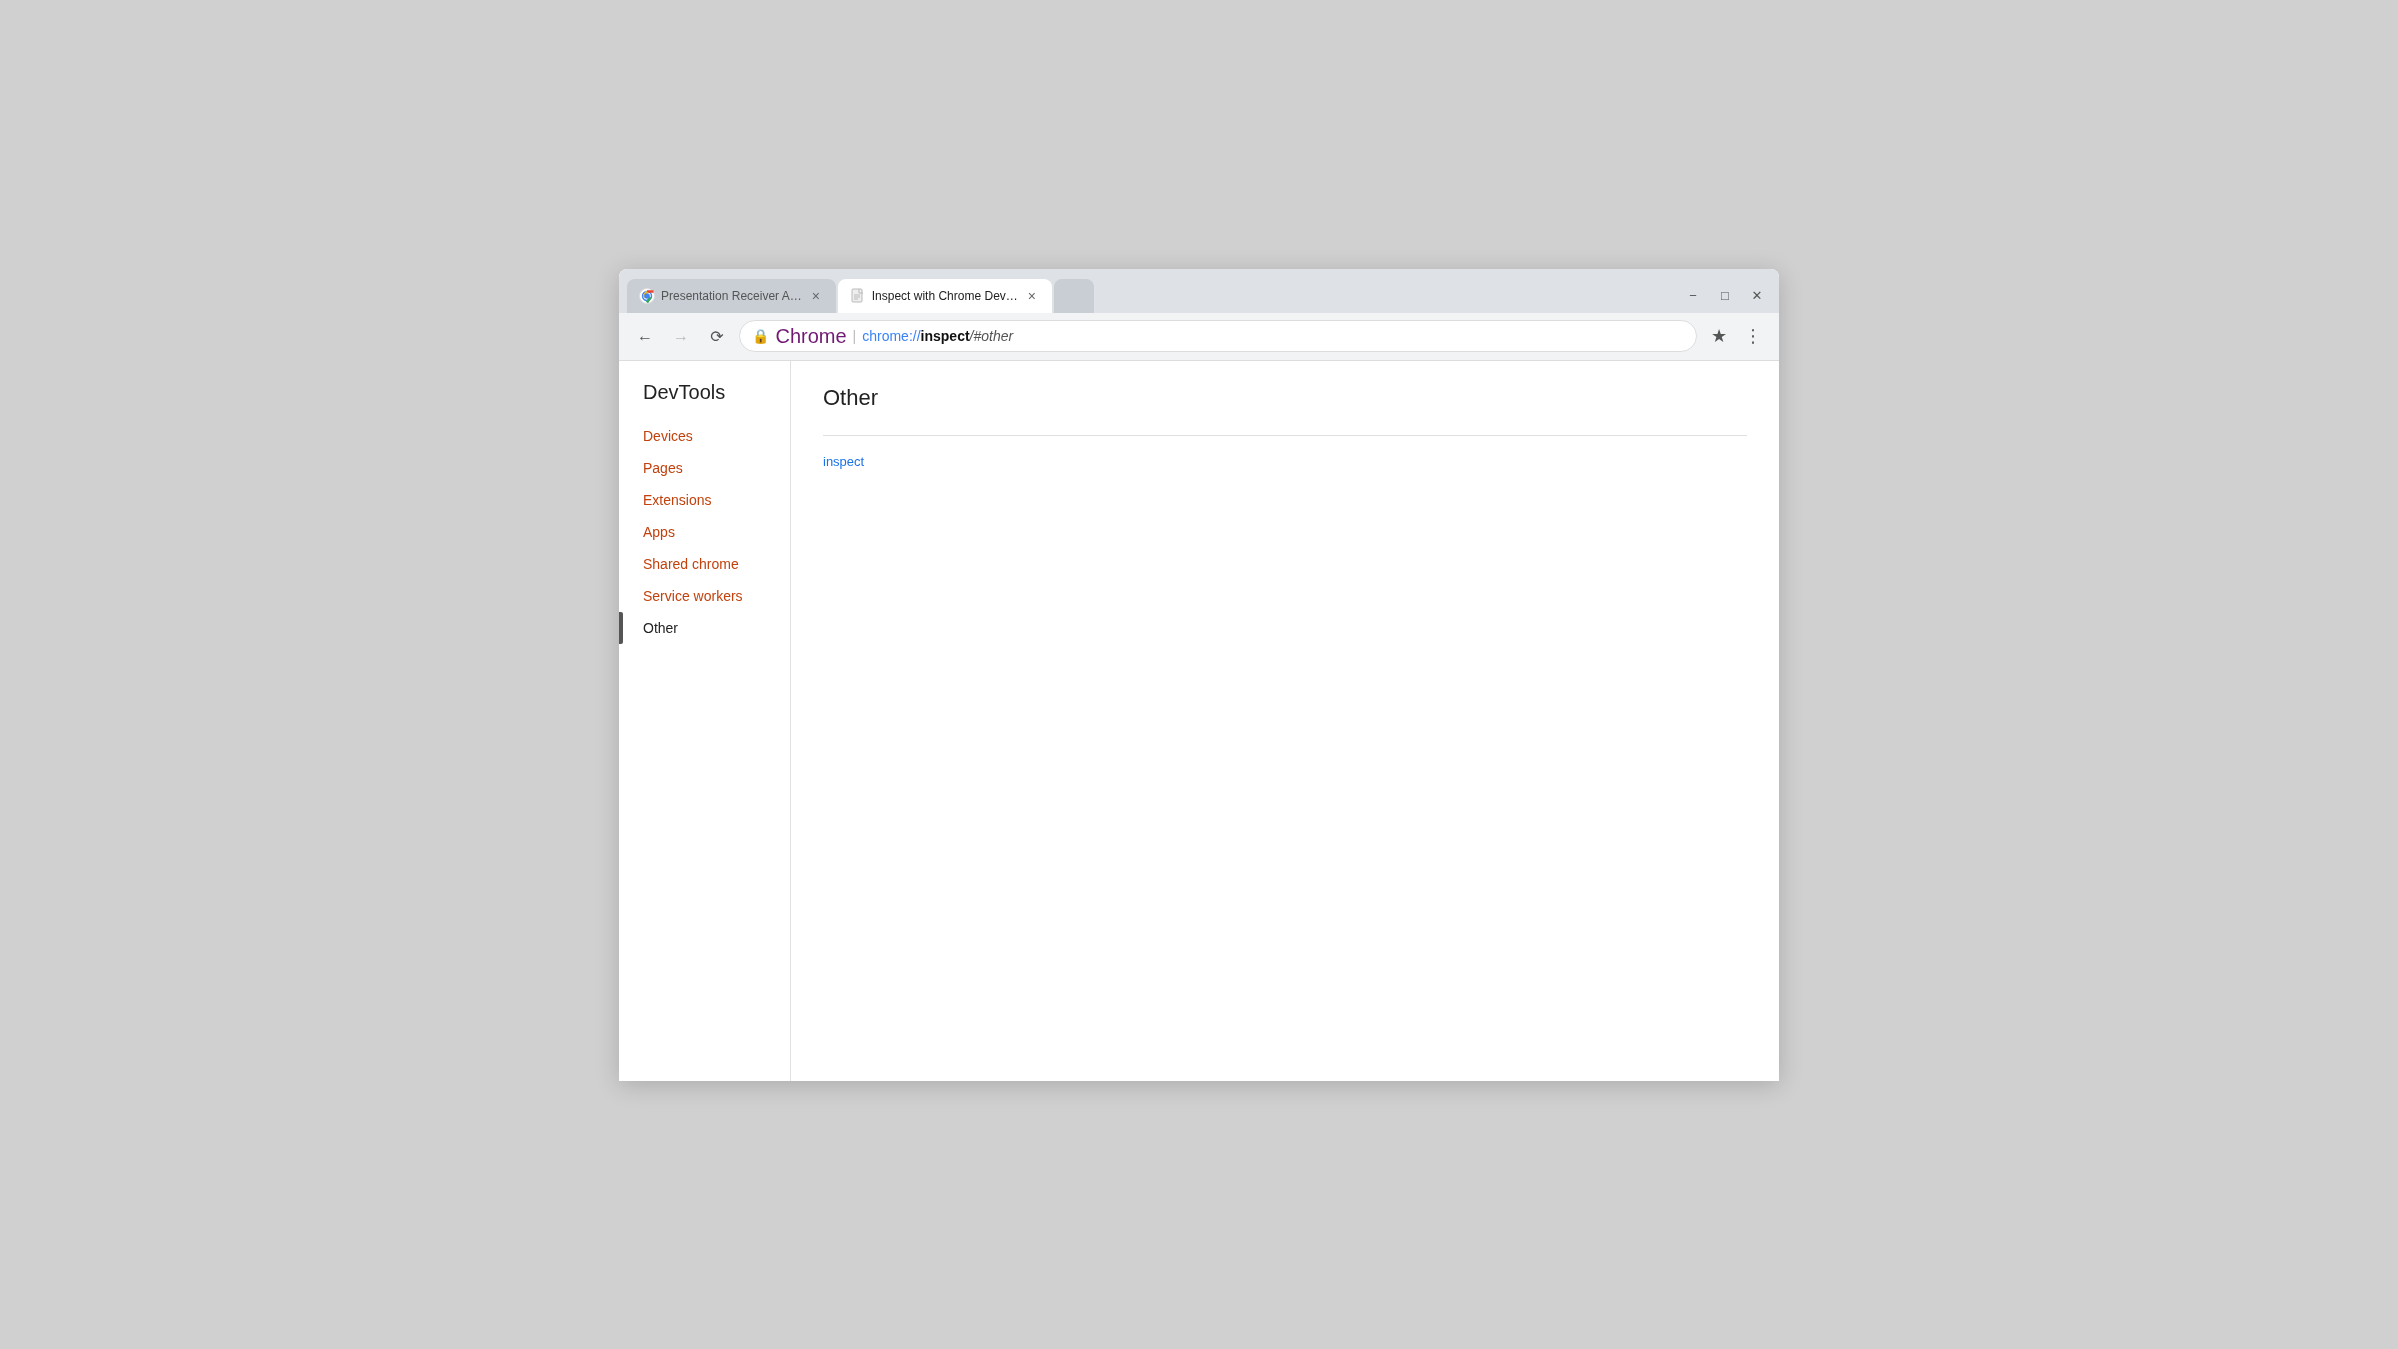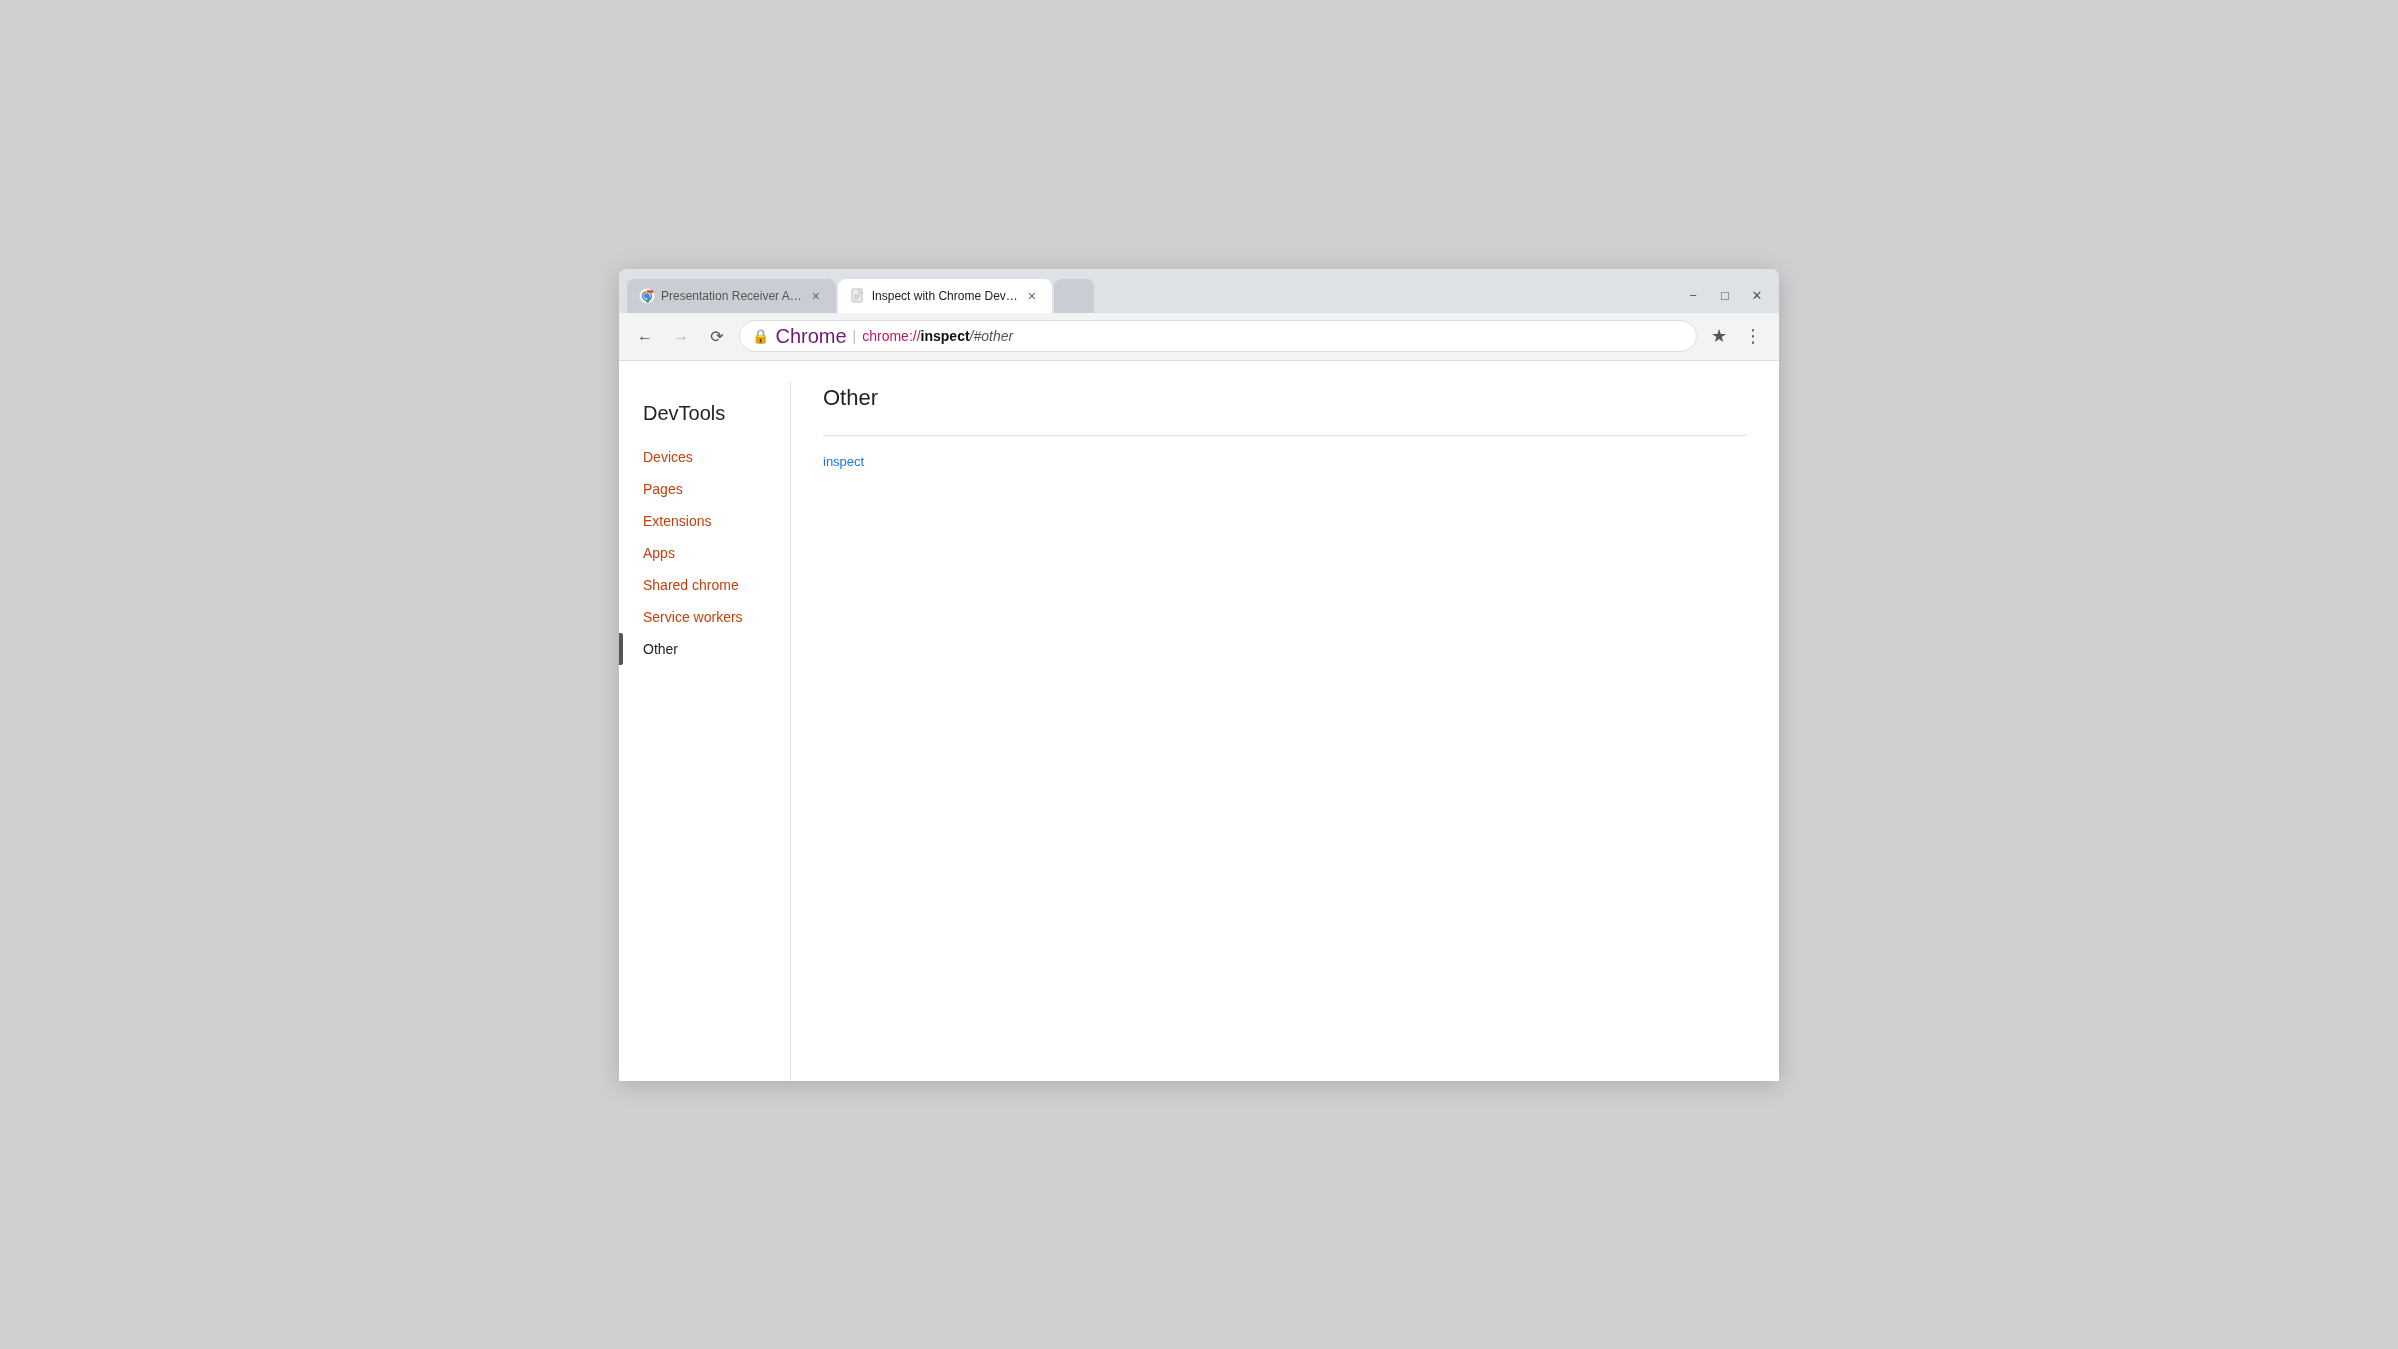--- a/index.html
+++ b/index.html
@@ -157,21 +157,20 @@
     .content-area {
       display: flex;
       min-height: 720px;
     }
     
     .sidebar {
       width: 172px;
       border-right: 1px solid #e0e0e0;
       padding: 16px 0;
       flex-shrink: 0;
-      margin-top: 21px;
     }
     .sidebar-title {
       font-size: 20px;
       font-weight: 400;
       color: #222;
       padding: 4px 24px 16px 24px;
     }
     .sidebar-item {
       display: flex;
       align-items: center;
@@ -276,21 +275,21 @@
   <div class="address-bar">
     <div class="nav-btn">←</div>
     <div class="nav-btn disabled">→</div>
     <div class="nav-btn">⟳</div>
 
     <div class="address-input-wrap">
       <span class="security-icon">🔒</span>
       <span class="address-origin">Chrome</span>
       <span style="color:#bbb; font-size:14px;">|</span>
       <span>
-        <span style="font-size:14px; color:#be185d;">chrome://</span><span style="font-size:14px; font-weight:600; color:#111;">inspect</span><span style="font-size:14px; color:#555;font-style:italic;">/#other</span>
+        <span style="font-size:14px; color:#3b82f6;">chrome://</span><span style="font-size:14px; font-weight:600; color:#111;">inspect</span><span style="font-size:14px; color:#555;font-style:italic;">/#other</span>
       </span>
     </div>
 
     <div class="address-right">
       <div class="addr-icon-btn">★</div>
       <div class="addr-icon-btn">⋮</div>
     </div>
   </div>
 
   <div class="content-area">

